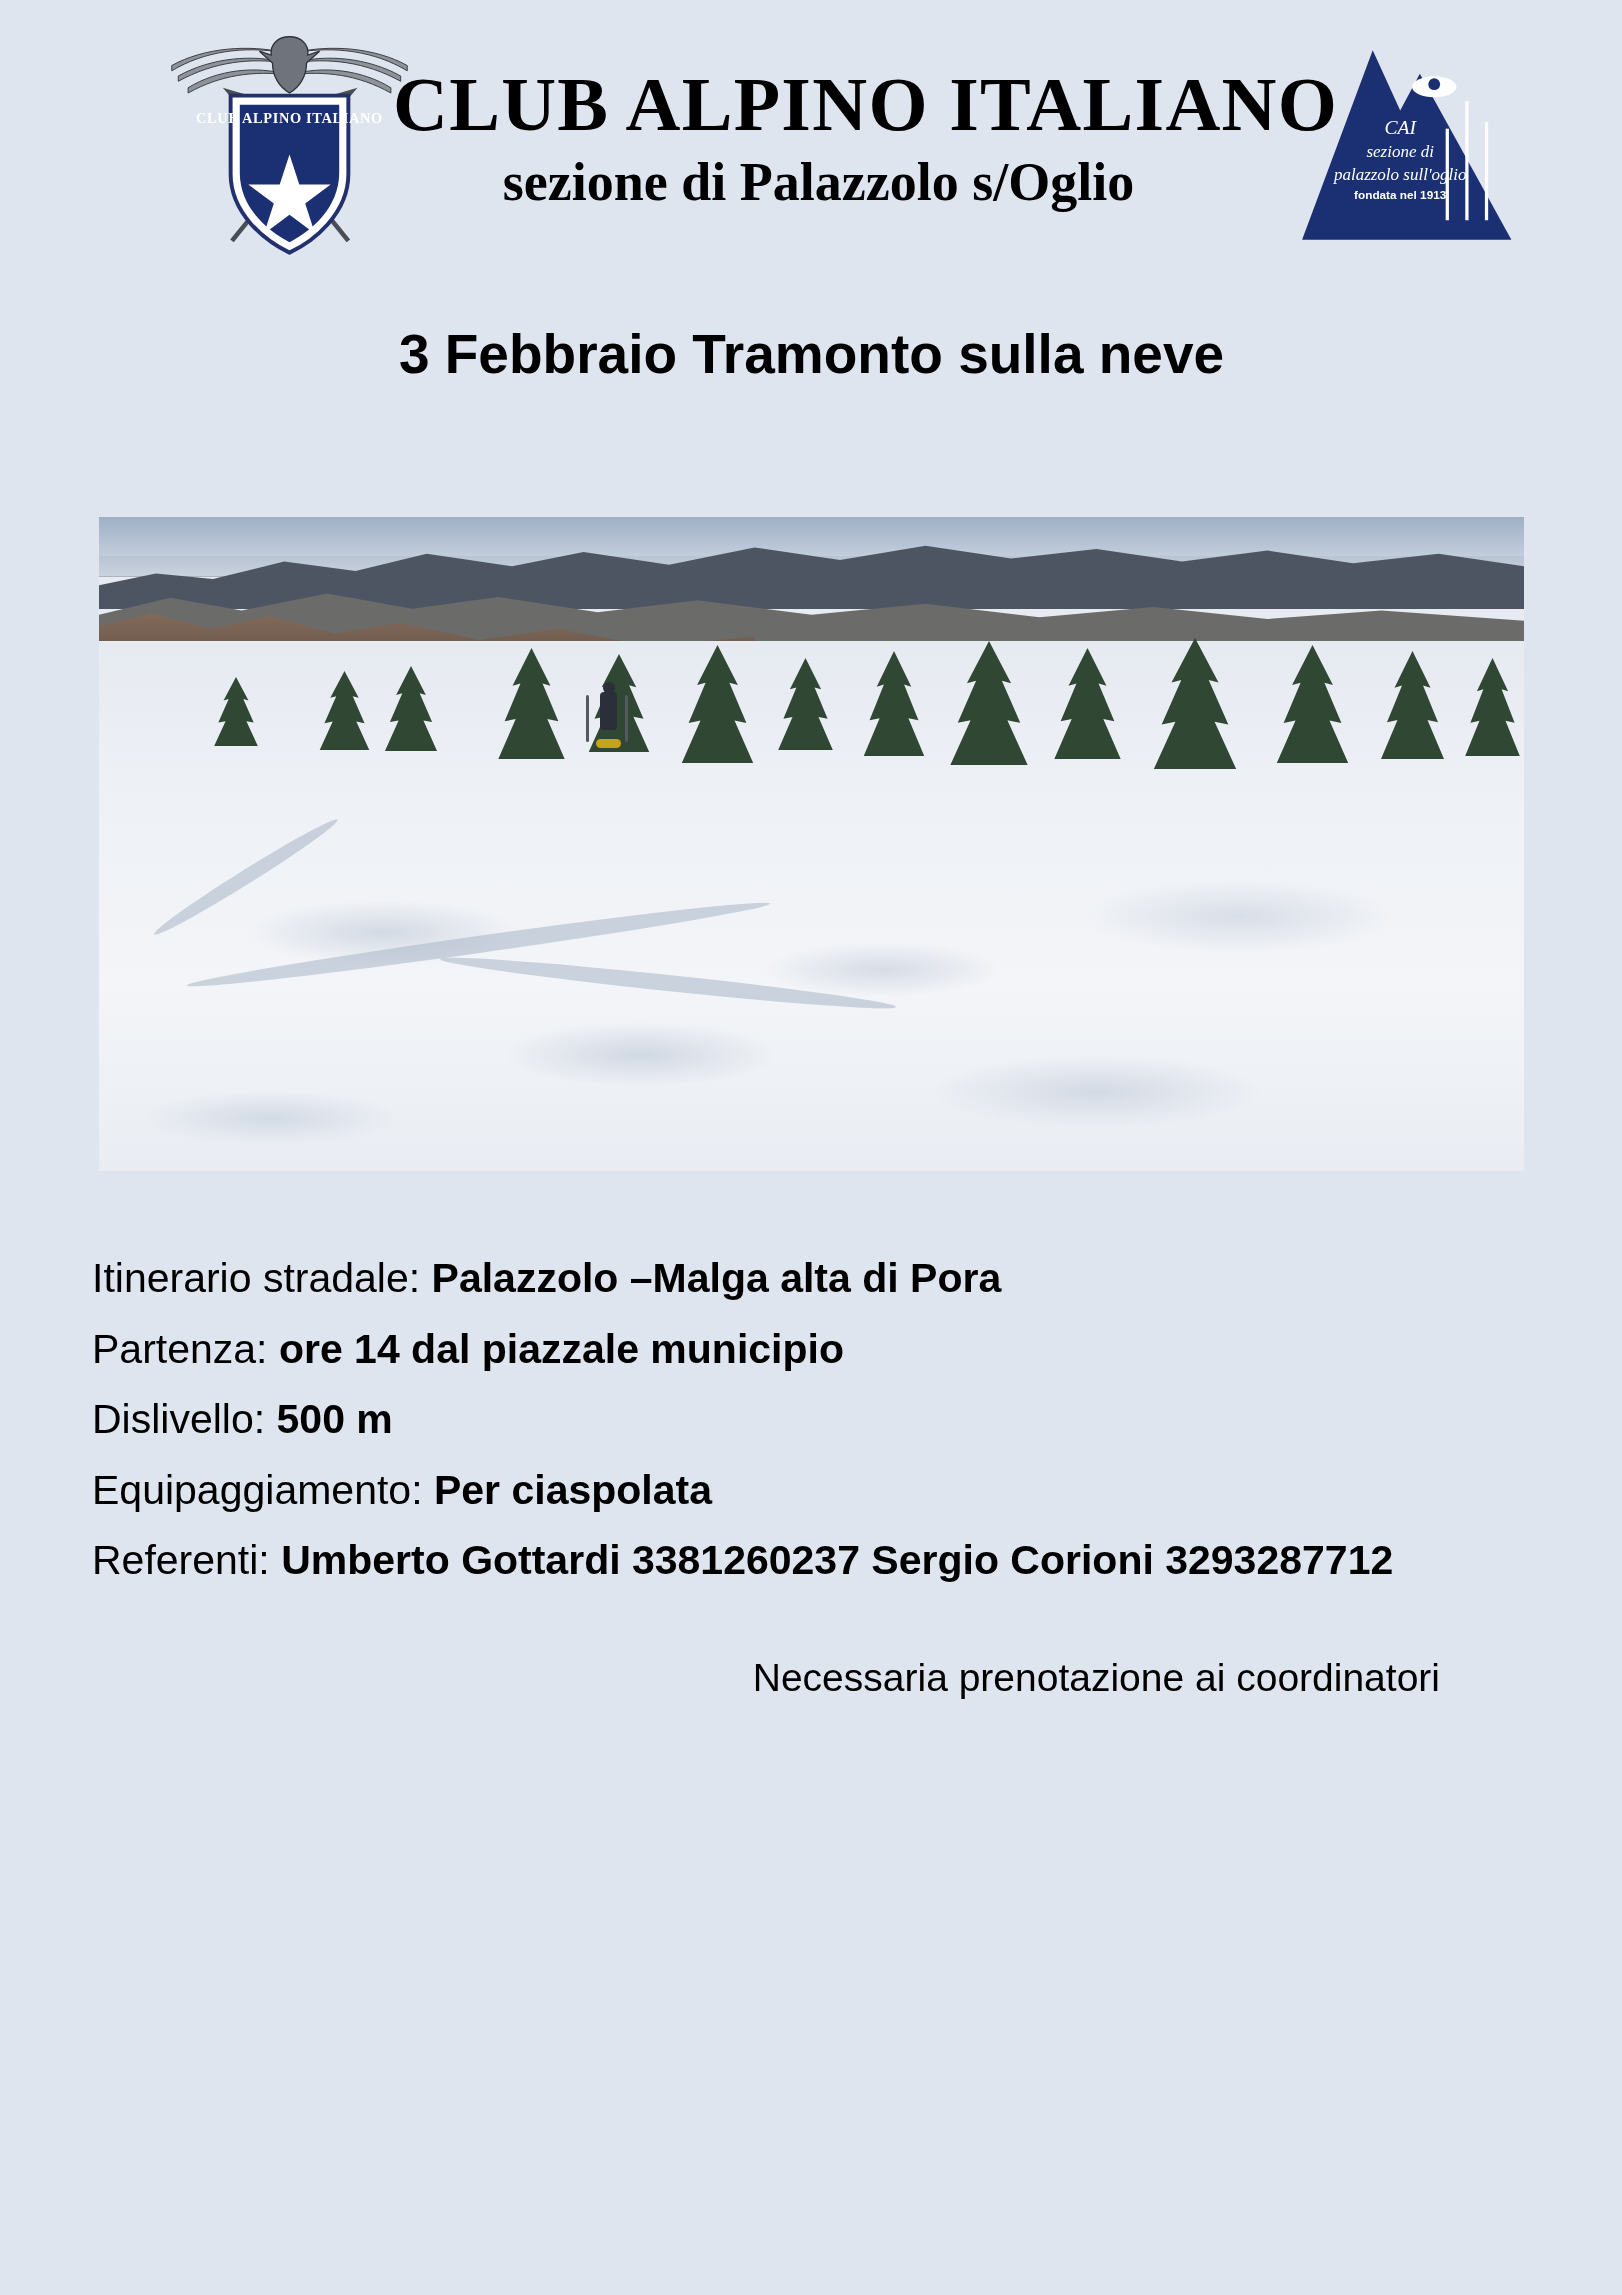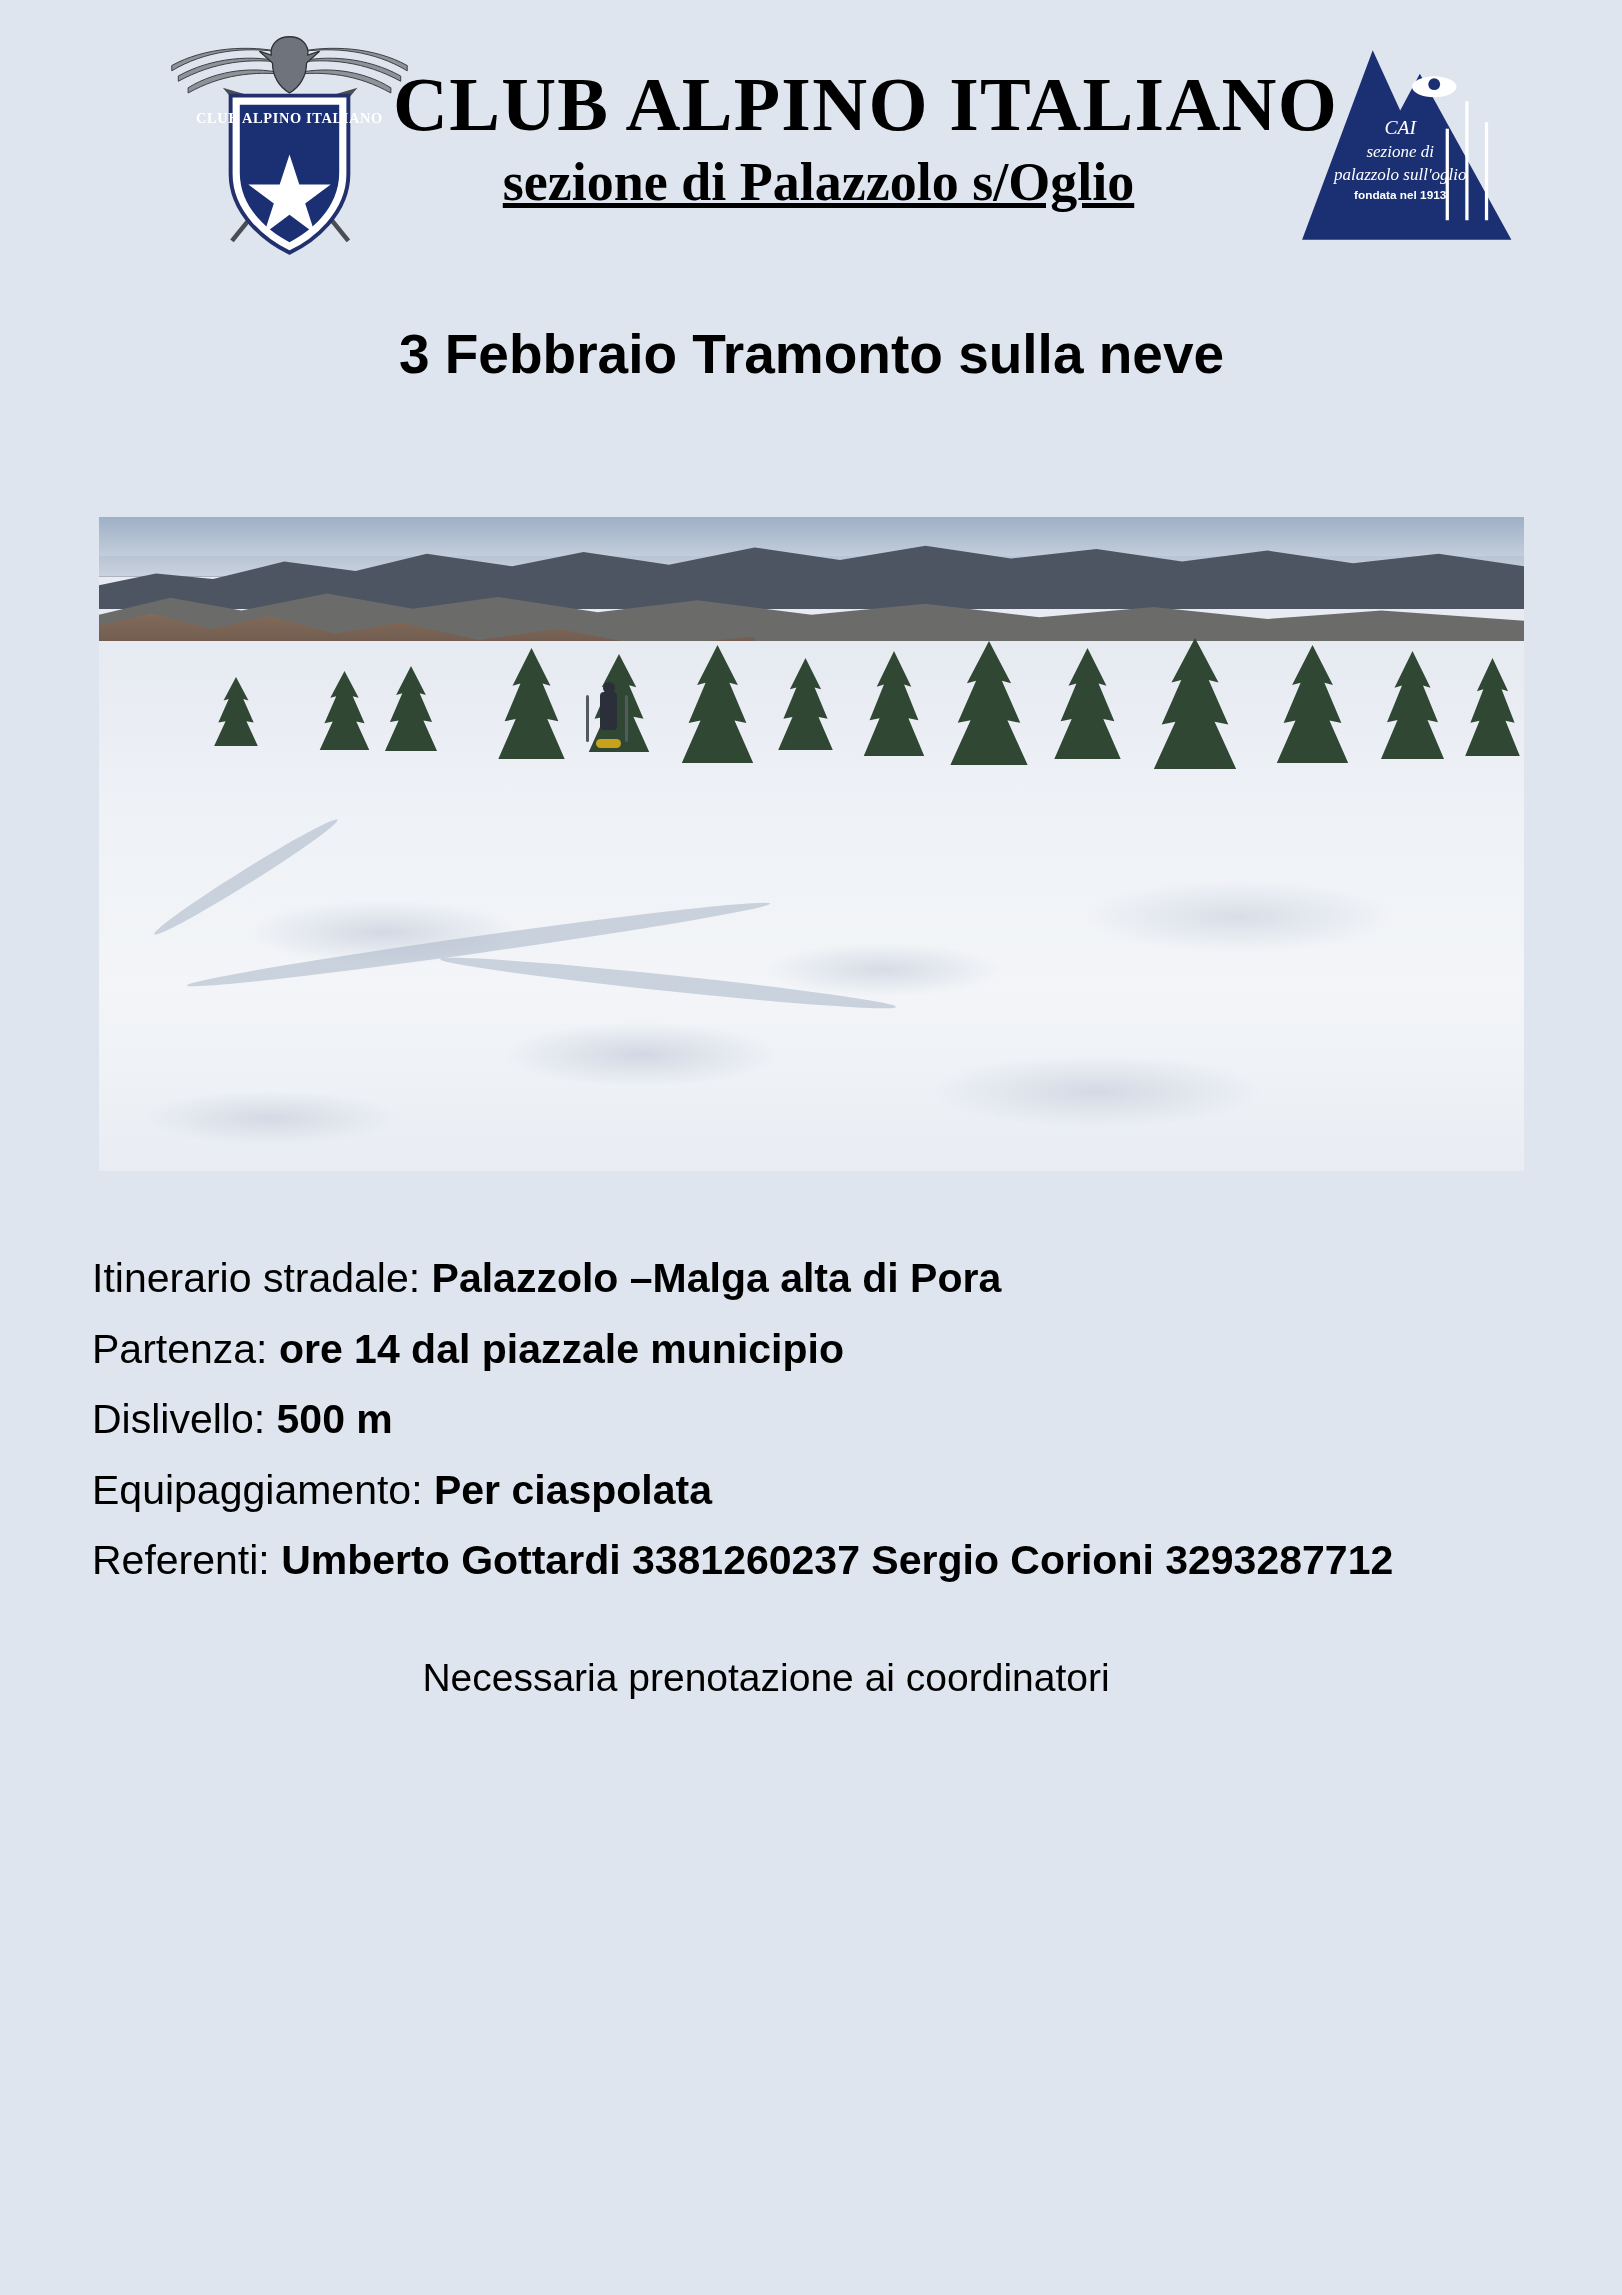--- a/index.html
+++ b/index.html
@@ -46,21 +46,20 @@
     line-height: 1.05;
     white-space: nowrap;
   }
   .title-sub {
     font-family: "Liberation Serif", serif;
     font-weight: bold;
     font-size: 54px;
     line-height: 1.1;
     margin-top: 7.9px;
     white-space: nowrap;
-    text-decoration: underline;
   }
 
   .logo-right {
     position: absolute;
     left: 1204px;
     top: 23.6px;
     width: 327px;
     height: 229px;
   }
   .logo-right svg { display:block; }
@@ -158,21 +157,21 @@
   }
   .details .row { white-space: nowrap; }
   .details .k { font-weight: normal; }
   .details .v { font-weight: bold; margin-top: 20px; }
 
   .note {
     position: absolute;
     left: 92px;
     top: 1656px;
     width: 1348px;
-    text-align: center;
+    text-align: right;
     font-size: 39px;
   }
 </style>
 </head>
 <body>
 
 <div class="header">
 
   <div class="logo-left">
     <svg viewBox="0 0 420 370" width="275" height="242">

